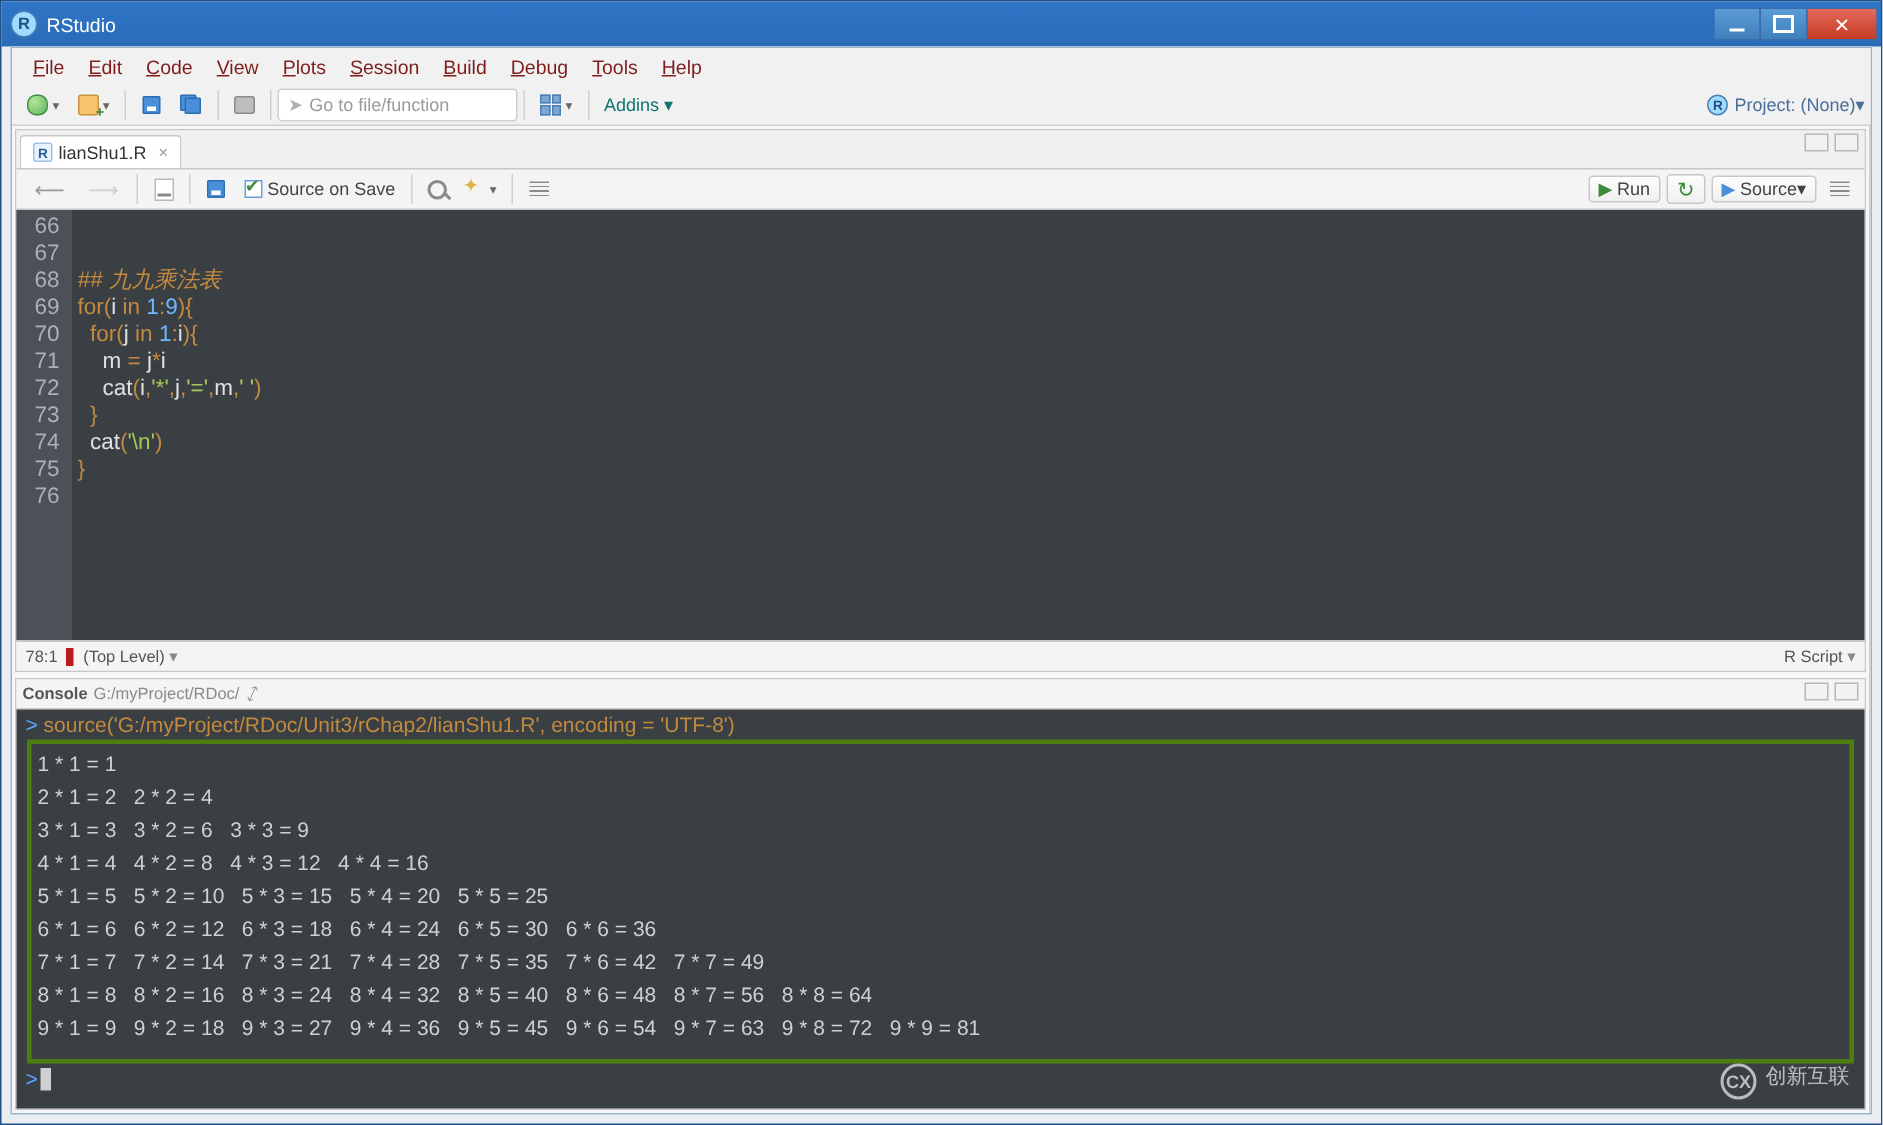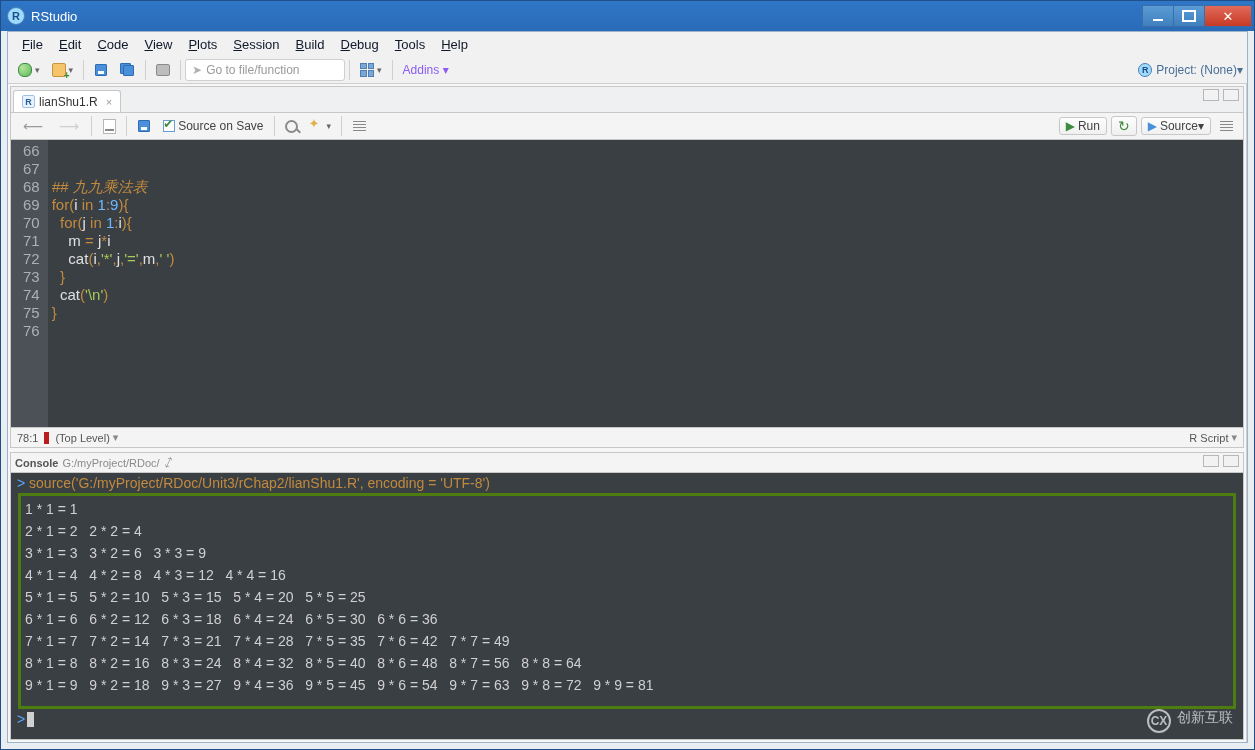--- a/index.html
+++ b/index.html
@@ -15,21 +15,21 @@
   .win-btn.min, .win-btn.max { background: linear-gradient(#5b9bd5, #3f7fbd); }
   .win-btn.close { background: linear-gradient(#e36a5a, #c63a25); width: 48px; border-top-right-radius: 2px; }
   .win-btn.min::before { content: ""; width: 10px; height: 2px; background: #fff; position: relative; top: 4px; }
   .win-btn.max::before { content: ""; width: 10px; height: 8px; border: 2px solid #fff; }
   .win-btn.close::before { content: "✕"; font-size: 13px; }
 
   
   .inner { position: absolute; top: 30px; left: 6px; right: 6px; bottom: 6px; background: #f6f6f6; border: 1px solid #9db3c9; }
 
   
-  .menubar { height: 24px; background: #f1f1f1; display: flex; align-items: center; padding: 0 6px; color: #0f172a; font-size: 13px; }
+  .menubar { height: 24px; background: #f1f1f1; display: flex; align-items: center; padding: 0 6px; color: #7f1d1d; font-size: 13px; }
   .menubar .menu-item { padding: 2px 8px; }
   .menubar .menu-item u { text-decoration: underline; }
 
   
   .toolbar { height: 28px; background: #f1f1f1; border-bottom: 1px solid #cfcfcf; display: flex; align-items: center; padding: 0 4px; font-size: 12px; color: #444; }
   .tool-btn { height: 22px; min-width: 24px; border: 1px solid transparent; border-radius: 3px; margin: 0 1px; display: inline-flex; align-items: center; justify-content: center; padding: 0 4px; }
   .tool-btn.green-circle::before { content: ""; width: 12px; height: 12px; border-radius: 6px; background: radial-gradient(circle at 30% 30%, #b4e59b, #5cb85c); border: 1px solid #3d8b3d; display: inline-block; }
   .tool-btn.green-plus { position: relative; }
   .tool-btn .dd { margin-left: 3px; font-size: 9px; color: #666; }
   .hex-open { width: 14px; height: 14px; background: #f5c46b; border: 1px solid #c7933e; transform: rotate(0deg); border-radius: 2px; position: relative; }
@@ -39,21 +39,21 @@
   .disk-blue::after { content: ""; position: absolute; left: 2px; top: 6px; width: 6px; height: 3px; background: #fff; }
   .disk-stack { position: relative; width: 15px; height: 13px; }
   .disk-stack .a, .disk-stack .b { position: absolute; width: 11px; height: 11px; background: #4a8fd9; border: 1px solid #2e6db3; border-radius: 1px; }
   .disk-stack .a { left: 0; top: 0; }
   .disk-stack .b { left: 3px; top: 2px; }
   .printer { width: 14px; height: 12px; background: #bdbdbd; border: 1px solid #8a8a8a; border-radius: 2px; }
   .goto { width: 160px; height: 22px; border: 1px solid #cfcfcf; border-radius: 3px; display: flex; align-items: center; color: #9a9a9a; padding: 0 6px; background: #fff; }
   .goto .arrow { margin-right: 4px; color: #b0b0b0; }
   .grid-icon { width: 14px; height: 14px; display: grid; grid-template-columns: 1fr 1fr; grid-template-rows: 1fr 1fr; gap: 1px; }
   .grid-icon span { background: #7aa7d6; border: 1px solid #4f7eb1; }
-  .addins { padding: 0 6px; color: #8b5cf6; }
+  .addins { padding: 0 6px; color: #0f766e; }
   .toolbar .spacer { flex: 1; }
   .proj { display: flex; align-items: center; color: #4a6f98; }
   .proj .cube { width: 14px; height: 14px; background: #9edcff; border: 1px solid #4a7db3; border-radius: 7px; margin-right: 4px; display:inline-flex;align-items:center;justify-content:center;font-size:9px;color:#1f4f86;font-weight:bold; }
 
   
   .main { position: absolute; top: 52px; left: 0; right: 0; bottom: 0; display: flex; }
   .left-col { flex: 1; display: flex; flex-direction: column; border-right: 1px solid #cfcfcf; min-width: 0; }
   .right-col { width: 48px; background: #eef0f2; display: flex; flex-direction: column; font-size: 11px; color: #444; }
   .right-col .tab-head { height: 22px; border: 1px solid #c7c7c7; background: #f7f7f7; display: flex; align-items: center; padding: 0 2px; margin: 2px; font-weight: bold; overflow: hidden; }
   .right-col .mini-tb { height: 24px; display: flex; align-items: center; justify-content: flex-start; padding-left: 6px; }

